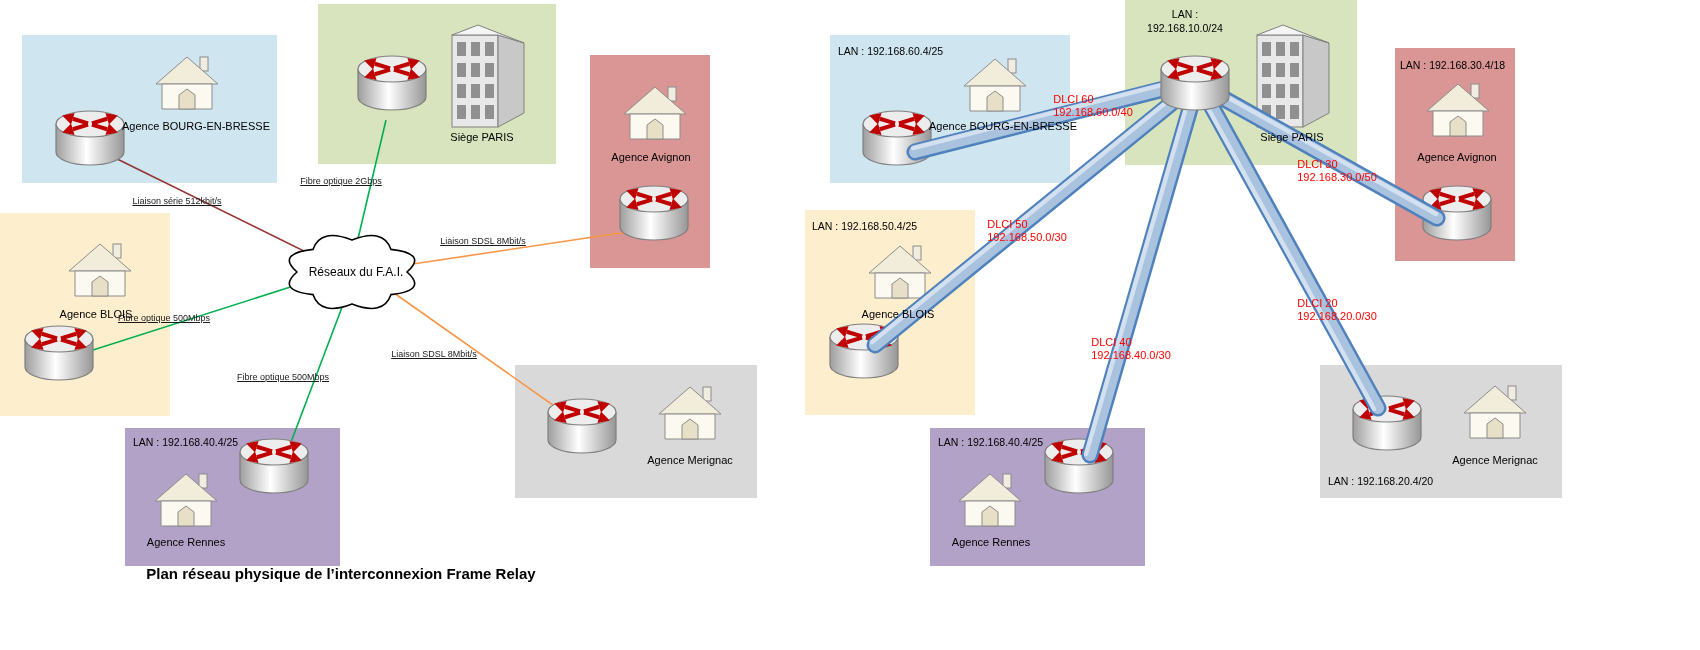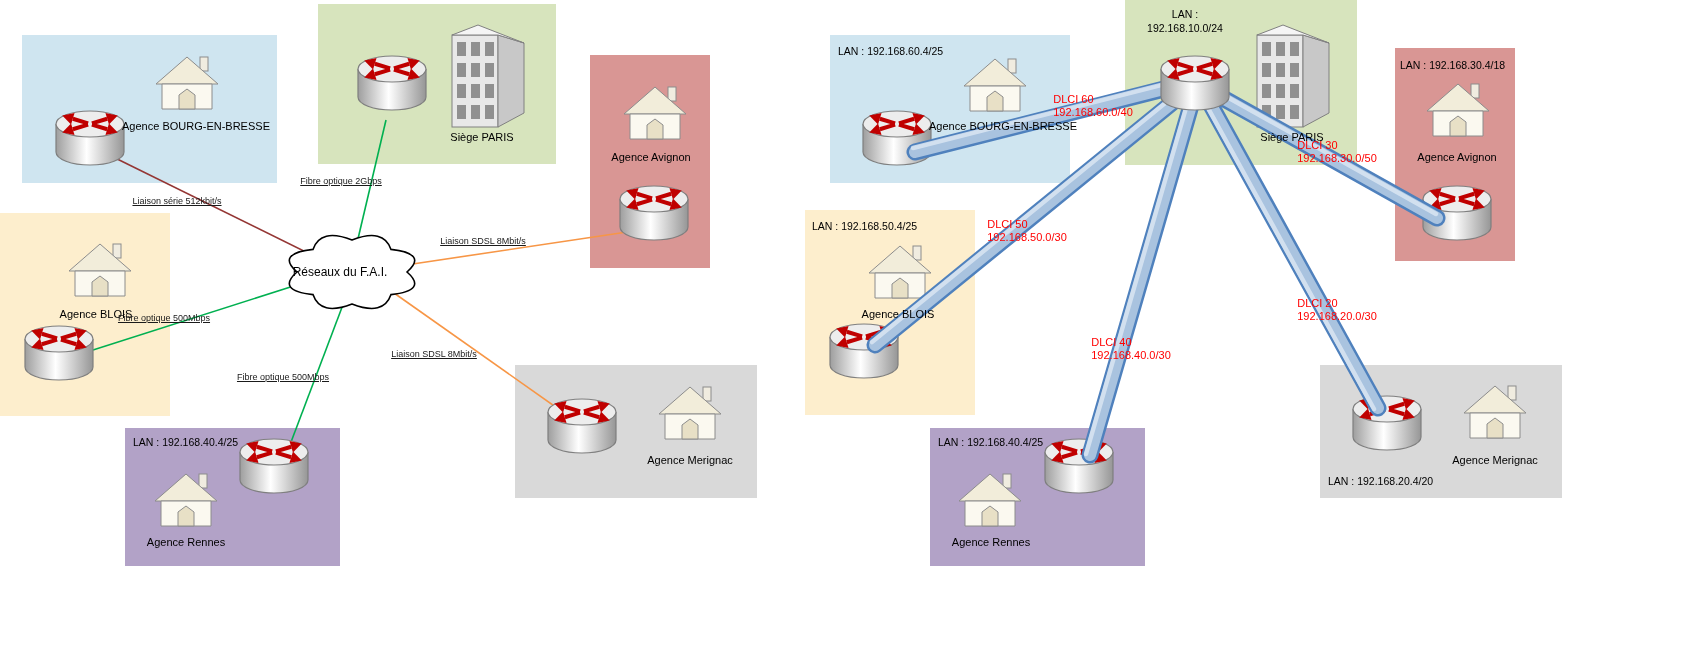--- a/index.html
+++ b/index.html
@@ -162,29 +162,30 @@
   </svg>
 
   <div class="lbl center" style="left:196px;top:120px">Agence BOURG-EN-BRESSE</div>
   <div class="lbl center" style="left:482px;top:131px">Siège PARIS</div>
   <div class="lbl center" style="left:651px;top:151px">Agence Avignon</div>
   <div class="lbl center" style="left:96px;top:308px">Agence BLOIS</div>
   <div class="lbl lan" style="left:133px;top:436px">LAN : 192.168.40.4/25</div>
   <div class="lbl center" style="left:186px;top:536px">Agence Rennes</div>
   <div class="lbl center" style="left:690px;top:454px">Agence Merignac</div>
 
-  <div class="cloudlbl" style="left:340px;top:272px">Réseaux du F.A.I.</div>
+  <div class="cloudlbl" style="left:356px;top:272px">Réseaux du F.A.I.</div>
 
   <div class="lbl sm center" style="left:177px;top:195px">Liaison série 512kbit/s</div>
   <div class="lbl sm center" style="left:341px;top:175px">Fibre optique 2Gbps</div>
   <div class="lbl sm center" style="left:483px;top:235px">Liaison SDSL 8Mbit/s</div>
   <div class="lbl sm center" style="left:164px;top:312px">Fibre optique 500Mbps</div>
   <div class="lbl sm center" style="left:283px;top:371px">Fibre optique 500Mbps</div>
   <div class="lbl sm center" style="left:434px;top:348px">Liaison SDSL 8Mbit/s</div>
 
+  <div class="title" style="left:341px;top:565px">Plan réseau physique de l’interconnexion Frame Relay</div>
 
   <div class="lbl lan" style="left:838px;top:45px">LAN : 192.168.60.4/25</div>
   <div class="lbl center" style="left:1003px;top:120px">Agence BOURG-EN-BRESSE</div>
 
   <div class="lbl lan center" style="left:1185px;top:7px;line-height:14px">
     <div>LAN :</div>
     <div>192.168.10.0/24</div>
   </div>
   <div class="lbl center" style="left:1292px;top:131px">Siège PARIS</div>
 
@@ -197,21 +198,21 @@
   <div class="lbl lan" style="left:938px;top:436px">LAN : 192.168.40.4/25</div>
   <div class="lbl center" style="left:991px;top:536px">Agence Rennes</div>
 
   <div class="lbl center" style="left:1495px;top:454px">Agence Merignac</div>
   <div class="lbl lan" style="left:1328px;top:475px">LAN : 192.168.20.4/20</div>
 
   <div class="dlci" style="left:1093px;top:93px">
     <div>DLCI 60</div>
     <div>192.168.60.0/40</div>
   </div>
-  <div class="dlci" style="left:1337px;top:139px">
+  <div class="dlci" style="left:1337px;top:158px">
     <div>DLCI 30</div>
     <div>192.168.30.0/50</div>
   </div>
   <div class="dlci" style="left:1027px;top:218px">
     <div>DLCI 50</div>
     <div>192.168.50.0/30</div>
   </div>
   <div class="dlci" style="left:1131px;top:336px">
     <div>DLCI 40</div>
     <div>192.168.40.0/30</div>

